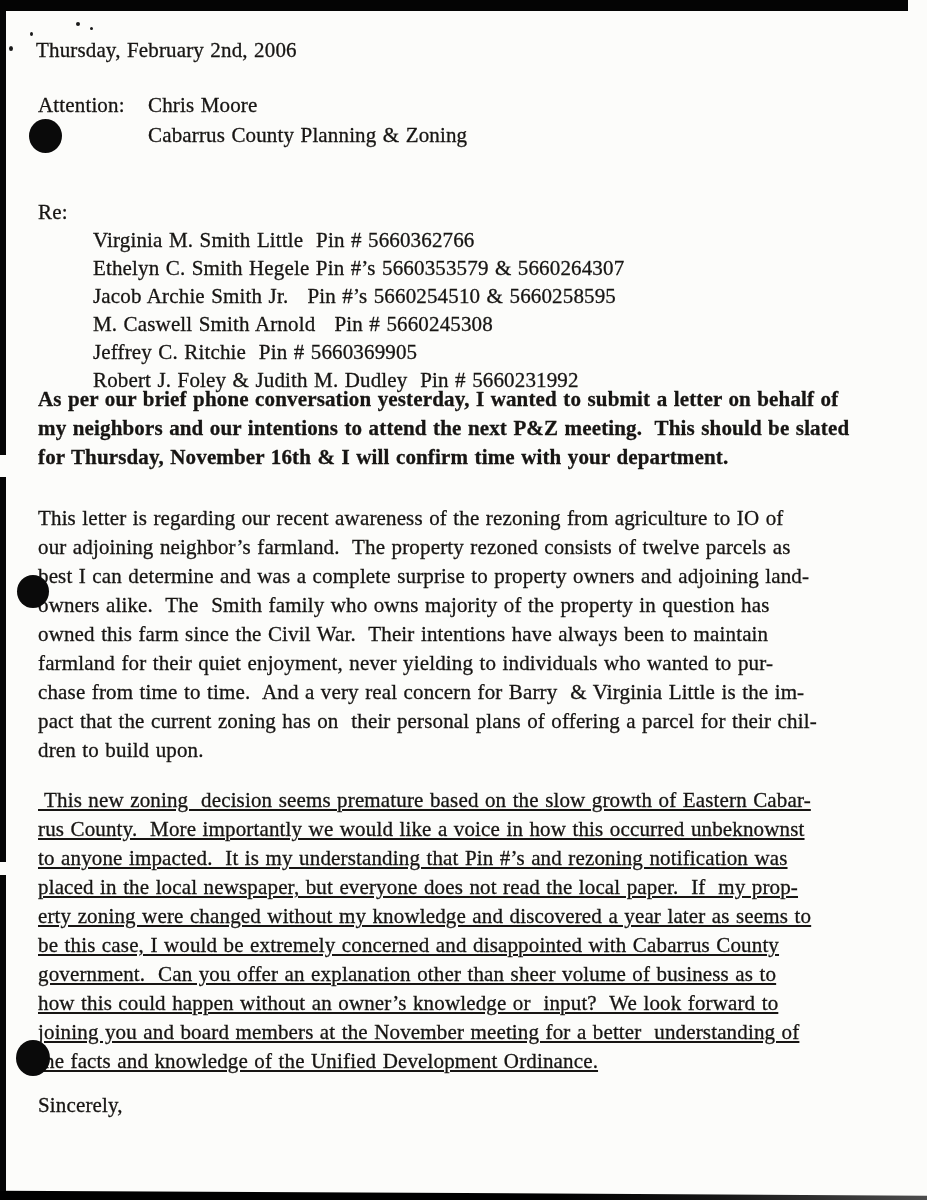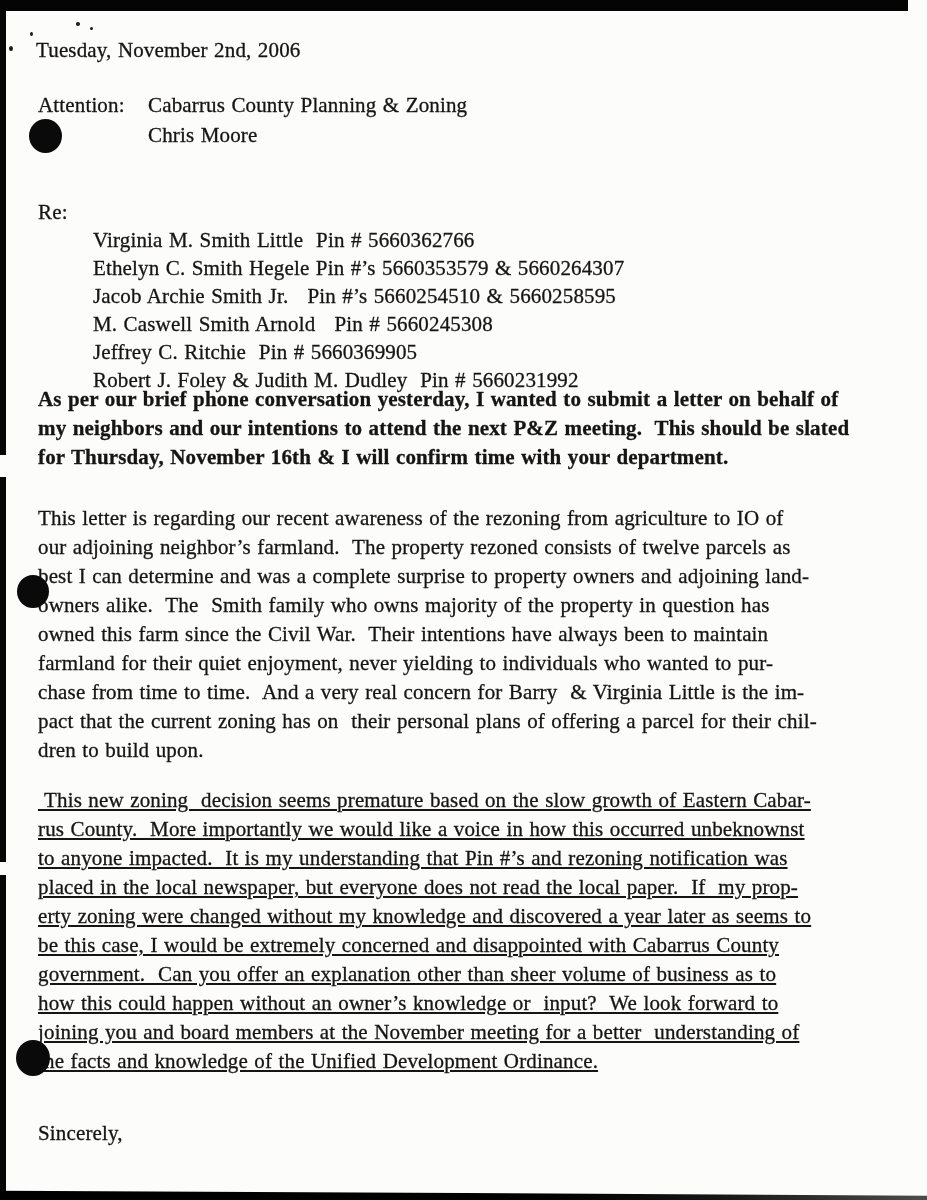--- a/index.html
+++ b/index.html
@@ -30,21 +30,21 @@
   .att-label { width: 110px; }
   .re { position: absolute; left: 38px; top: 178px; }
   .re .txt { line-height: 28px; }
   .re-first { display: flex; }
   .re-label { width: 48px; margin-top: 20px; }
   .parcels { padding-left: 55px; }
   .para { position: absolute; left: 38px; }
   .para-1 { top: 385px; font-weight: bold; }
   .para-2 { top: 504px; }
   .para-3 { top: 786px; text-decoration: underline; }
-  .closing { position: absolute; left: 38px; top: 1119px; }
+  .closing { position: absolute; left: 38px; top: 1091px; }
   
   .edge-top {
     position: absolute; left: 0; top: 0; width: 908px; height: 11px;
     background: #040404;
   }
   .edge-left {
     position: absolute; left: 0; top: 10px; width: 6px; height: 1182px;
     background: #060606;
   }
   .edge-gap { position: absolute; left: 0; width: 7px; background: #fcfcfa; }
@@ -65,27 +65,27 @@
   .speck.s1 { left: 9px;  top: 46px; width: 4px; height: 5px; }
   .speck.s2 { left: 30px; top: 32px; width: 3px; height: 4px; }
   .speck.s3 { left: 76px; top: 22px; width: 4px; height: 4px; }
   .speck.s4 { left: 90px; top: 27px; width: 3px; height: 3px; }
 </style>
 </head>
 <body>
 
 <div class="page">
 
-  <div class="txt date">Tuesday, November 2nd, 2006</div>
+  <div class="txt date">Thursday, February 2nd, 2006</div>
 
   <div class="attention">
     <div class="txt att-label">Attention:</div>
     <div class="att-value">
+      <div class="txt">Chris Moore</div>
       <div class="txt">Cabarrus County Planning &amp; Zoning</div>
-      <div class="txt">Chris Moore</div>
     </div>
   </div>
 
   <div class="re">
     <div class="re-first">
       <span class="txt re-label">Re:</span>
     </div>
     <div class="txt parcels">Virginia M. Smith Little  Pin # 5660362766
 Ethelyn C. Smith Hegele Pin #’s 5660353579 &amp; 5660264307
 Jacob Archie Smith Jr.   Pin #’s 5660254510 &amp; 5660258595

